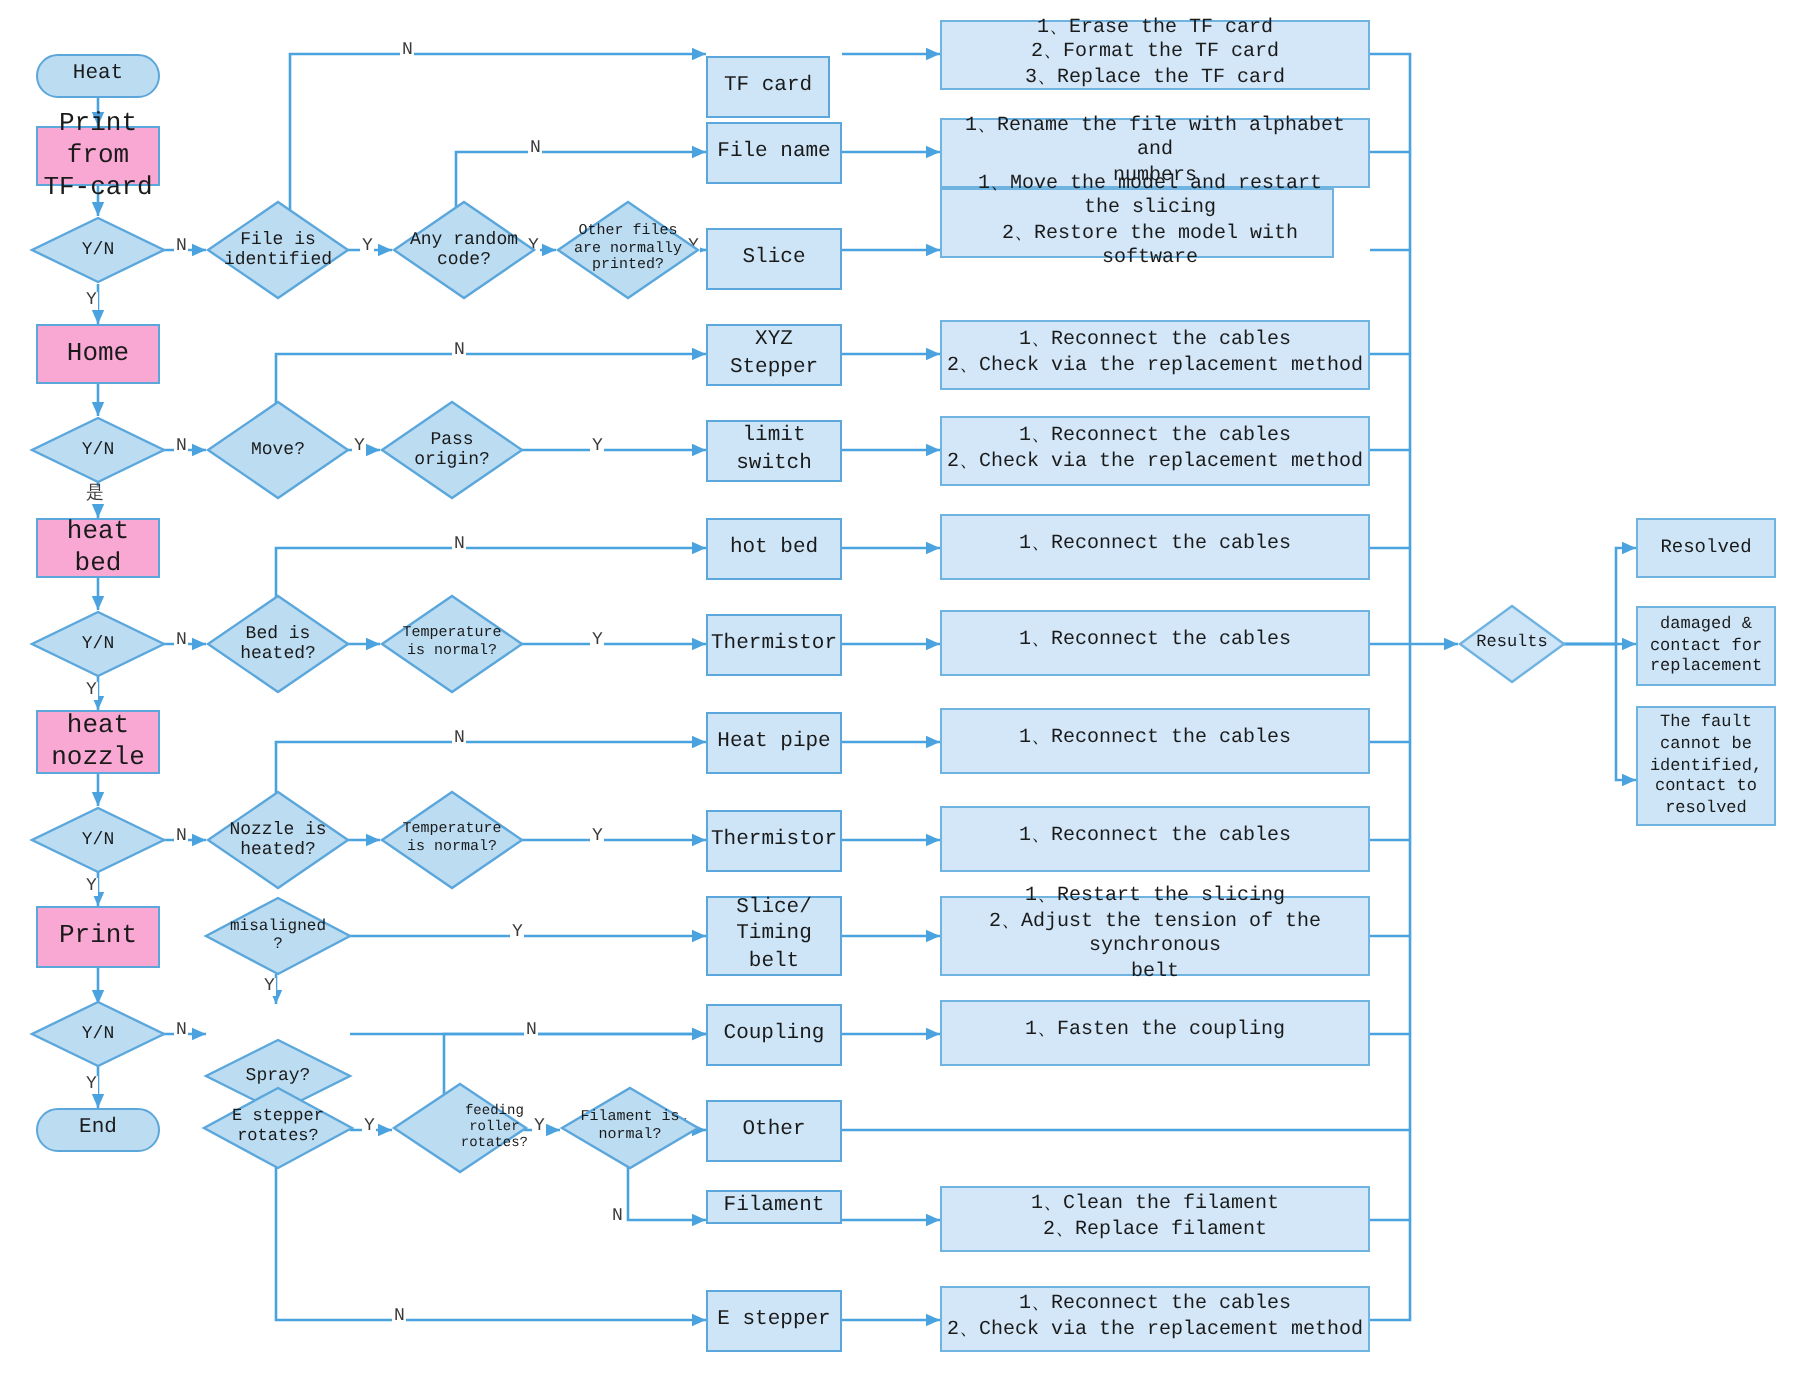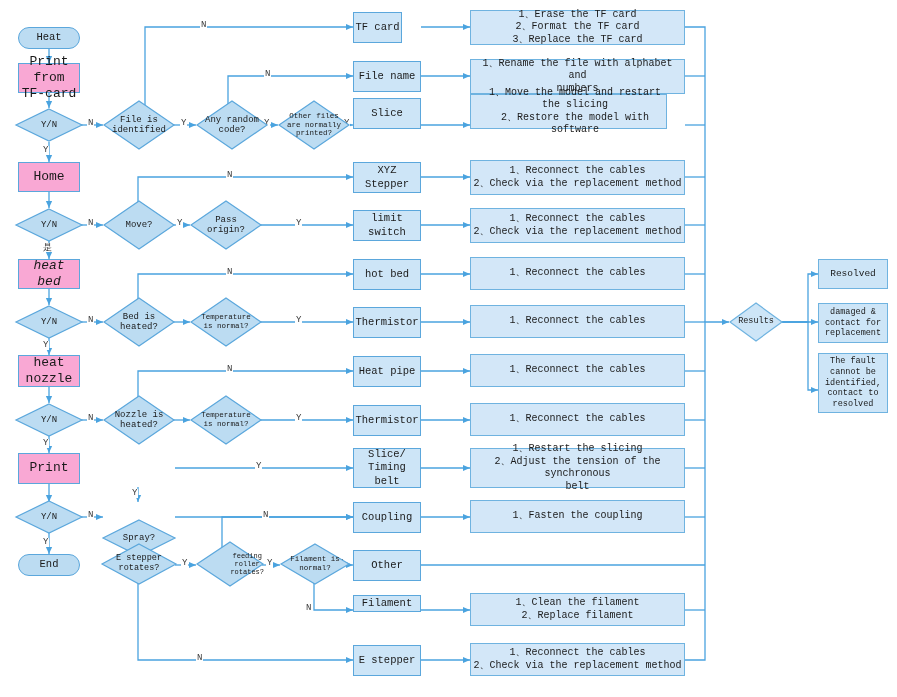--- a/index.html
+++ b/index.html
@@ -121,21 +121,21 @@
       <path d="M685,610 L705,610"></path>
     </g>
   </svg>
 
   <div class="node term" style="left:18px;top:27px;width:62px;height:22px;">Heat</div>
   <div class="node term" style="left:18px;top:554px;width:62px;height:22px;">End</div>
 
   <div class="node proc" style="left:18px;top:63px;width:62px;height:30px;">Print from
 TF-card</div>
   <div class="node proc" style="left:18px;top:162px;width:62px;height:30px;">Home</div>
-  <div class="node proc" style="left:18px;top:259px;width:62px;height:30px;font-style:italic;">heat bed</div>
+  <div class="node proc" style="left:18px;top:259px;width:62px;height:30px;">heat bed</div>
   <div class="node proc" style="left:18px;top:355px;width:62px;height:32px;">heat
 nozzle</div>
   <div class="node proc" style="left:18px;top:453px;width:62px;height:31px;">Print</div>
 
   <div class="diamond" style="left:15px;top:108px;width:68px;height:34px;">
     <svg class="dshape" viewBox="0 0 68 34" preserveAspectRatio="none">
       <polygon points="34,1 67,17 34,33 1,17" fill="#bcdcf2" stroke="#5ba7dc" stroke-width="1.2"></polygon>
     </svg>
     <span>Y/N</span>
   </div>
@@ -224,20 +224,27 @@
 heated?</span>
   </div>
   <div class="diamond" style="left:190px;top:395px;width:72px;height:50px;">
     <svg class="dshape" viewBox="0 0 72 50" preserveAspectRatio="none">
       <polygon points="36,1 71,25 36,49 1,25" fill="#bcdcf2" stroke="#5ba7dc" stroke-width="1.2"></polygon>
     </svg>
     <span style="font-size:7.5px;">Temperature
 is normal?</span>
   </div>
 
+  <div class="diamond" style="left:102px;top:448px;width:74px;height:40px;">
+    <svg class="dshape" viewBox="0 0 74 40" preserveAspectRatio="none">
+      <polygon points="37,1 73,20 37,39 1,20" fill="#bcdcf2" stroke="#5ba7dc" stroke-width="1.2"></polygon>
+    </svg>
+    <span style="font-size:8px;">misaligned
+?</span>
+  </div>
   <div class="diamond" style="left:102px;top:519px;width:74px;height:38px;align-items:center;">
     <svg class="dshape" viewBox="0 0 74 38" preserveAspectRatio="none">
       <polygon points="37,1 73,19 37,37 1,19" fill="#bcdcf2" stroke="#5ba7dc" stroke-width="1.2"></polygon>
     </svg>
     <span>Spray?</span>
   </div>
 
   <div class="diamond" style="left:101px;top:543px;width:76px;height:42px;">
     <svg class="dshape" viewBox="0 0 76 42" preserveAspectRatio="none">
       <polygon points="38,1 75,21 38,41 1,21" fill="#bcdcf2" stroke="#5ba7dc" stroke-width="1.2"></polygon>
@@ -261,23 +268,23 @@
 normal?</span>
   </div>
 
   <div class="diamond" style="left:729px;top:302px;width:54px;height:40px;">
     <svg class="dshape" viewBox="0 0 54 40" preserveAspectRatio="none">
       <polygon points="27,1 53,20 27,39 1,20" fill="#cde5f7" stroke="#6fb3e0" stroke-width="1.2"></polygon>
     </svg>
     <span style="font-size:8.5px;">Results</span>
   </div>
 
-  <div class="node cat" style="left:353px;top:12px;width:49px;height:31px;">TF card</div>
+  <div class="node cat" style="left:353px;top:28px;width:62px;height:31px;">TF card</div>
   <div class="node cat" style="left:353px;top:61px;width:68px;height:31px;">File name</div>
-  <div class="node cat" style="left:353px;top:98px;width:68px;height:31px;text-align:center;">Slice</div>
+  <div class="node cat" style="left:353px;top:114px;width:68px;height:31px;text-align:center;">Slice</div>
   <div class="node cat" style="left:353px;top:162px;width:68px;height:31px;">XYZ Stepper</div>
   <div class="node cat" style="left:353px;top:210px;width:68px;height:31px;">limit
 switch</div>
   <div class="node cat" style="left:353px;top:259px;width:68px;height:31px;">hot bed</div>
   <div class="node cat" style="left:353px;top:307px;width:68px;height:31px;">Thermistor</div>
   <div class="node cat" style="left:353px;top:356px;width:68px;height:31px;">Heat pipe</div>
   <div class="node cat" style="left:353px;top:405px;width:68px;height:31px;">Thermistor</div>
   <div class="node cat" style="left:353px;top:448px;width:68px;height:40px;">Slice/
 Timing
 belt</div>

